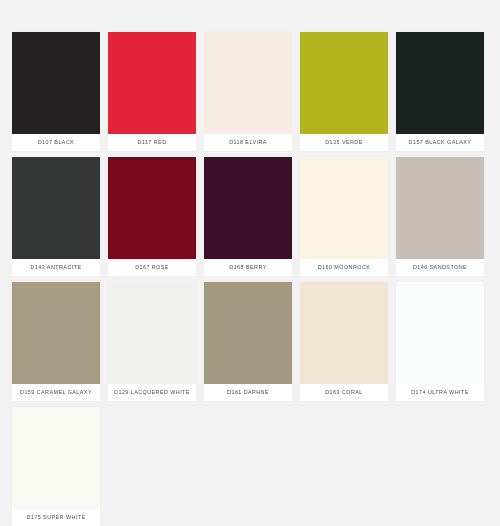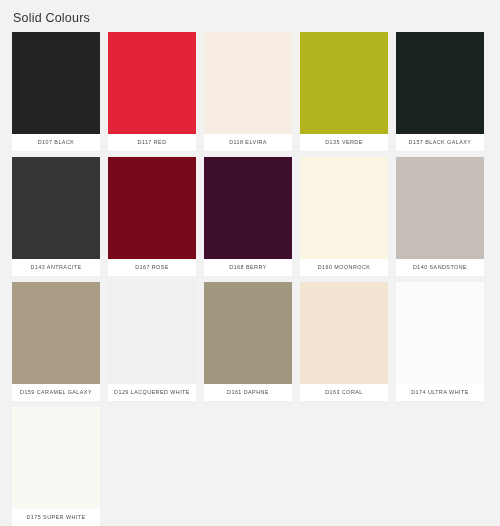--- a/index.html
+++ b/index.html
@@ -60,21 +60,20 @@
     white-space: nowrap;
     overflow: hidden;
     font-family: "Liberation Sans", sans-serif;
   }
 </style>
 </head>
 <body>
 
 <div class="page">
 
-  <div class="page-title">Solid Colours</div>
 
   <div class="grid">
       <div class="swatch-card">
         <div class="swatch-chip" title="D107 BLACK" style="background: rgb(35, 33, 34);"></div>
         <div class="swatch-caption">D107 BLACK</div>
       </div>
       <div class="swatch-card">
         <div class="swatch-chip" title="D117 RED" style="background: rgb(227, 35, 56);"></div>
         <div class="swatch-caption">D117 RED</div>
       </div>

